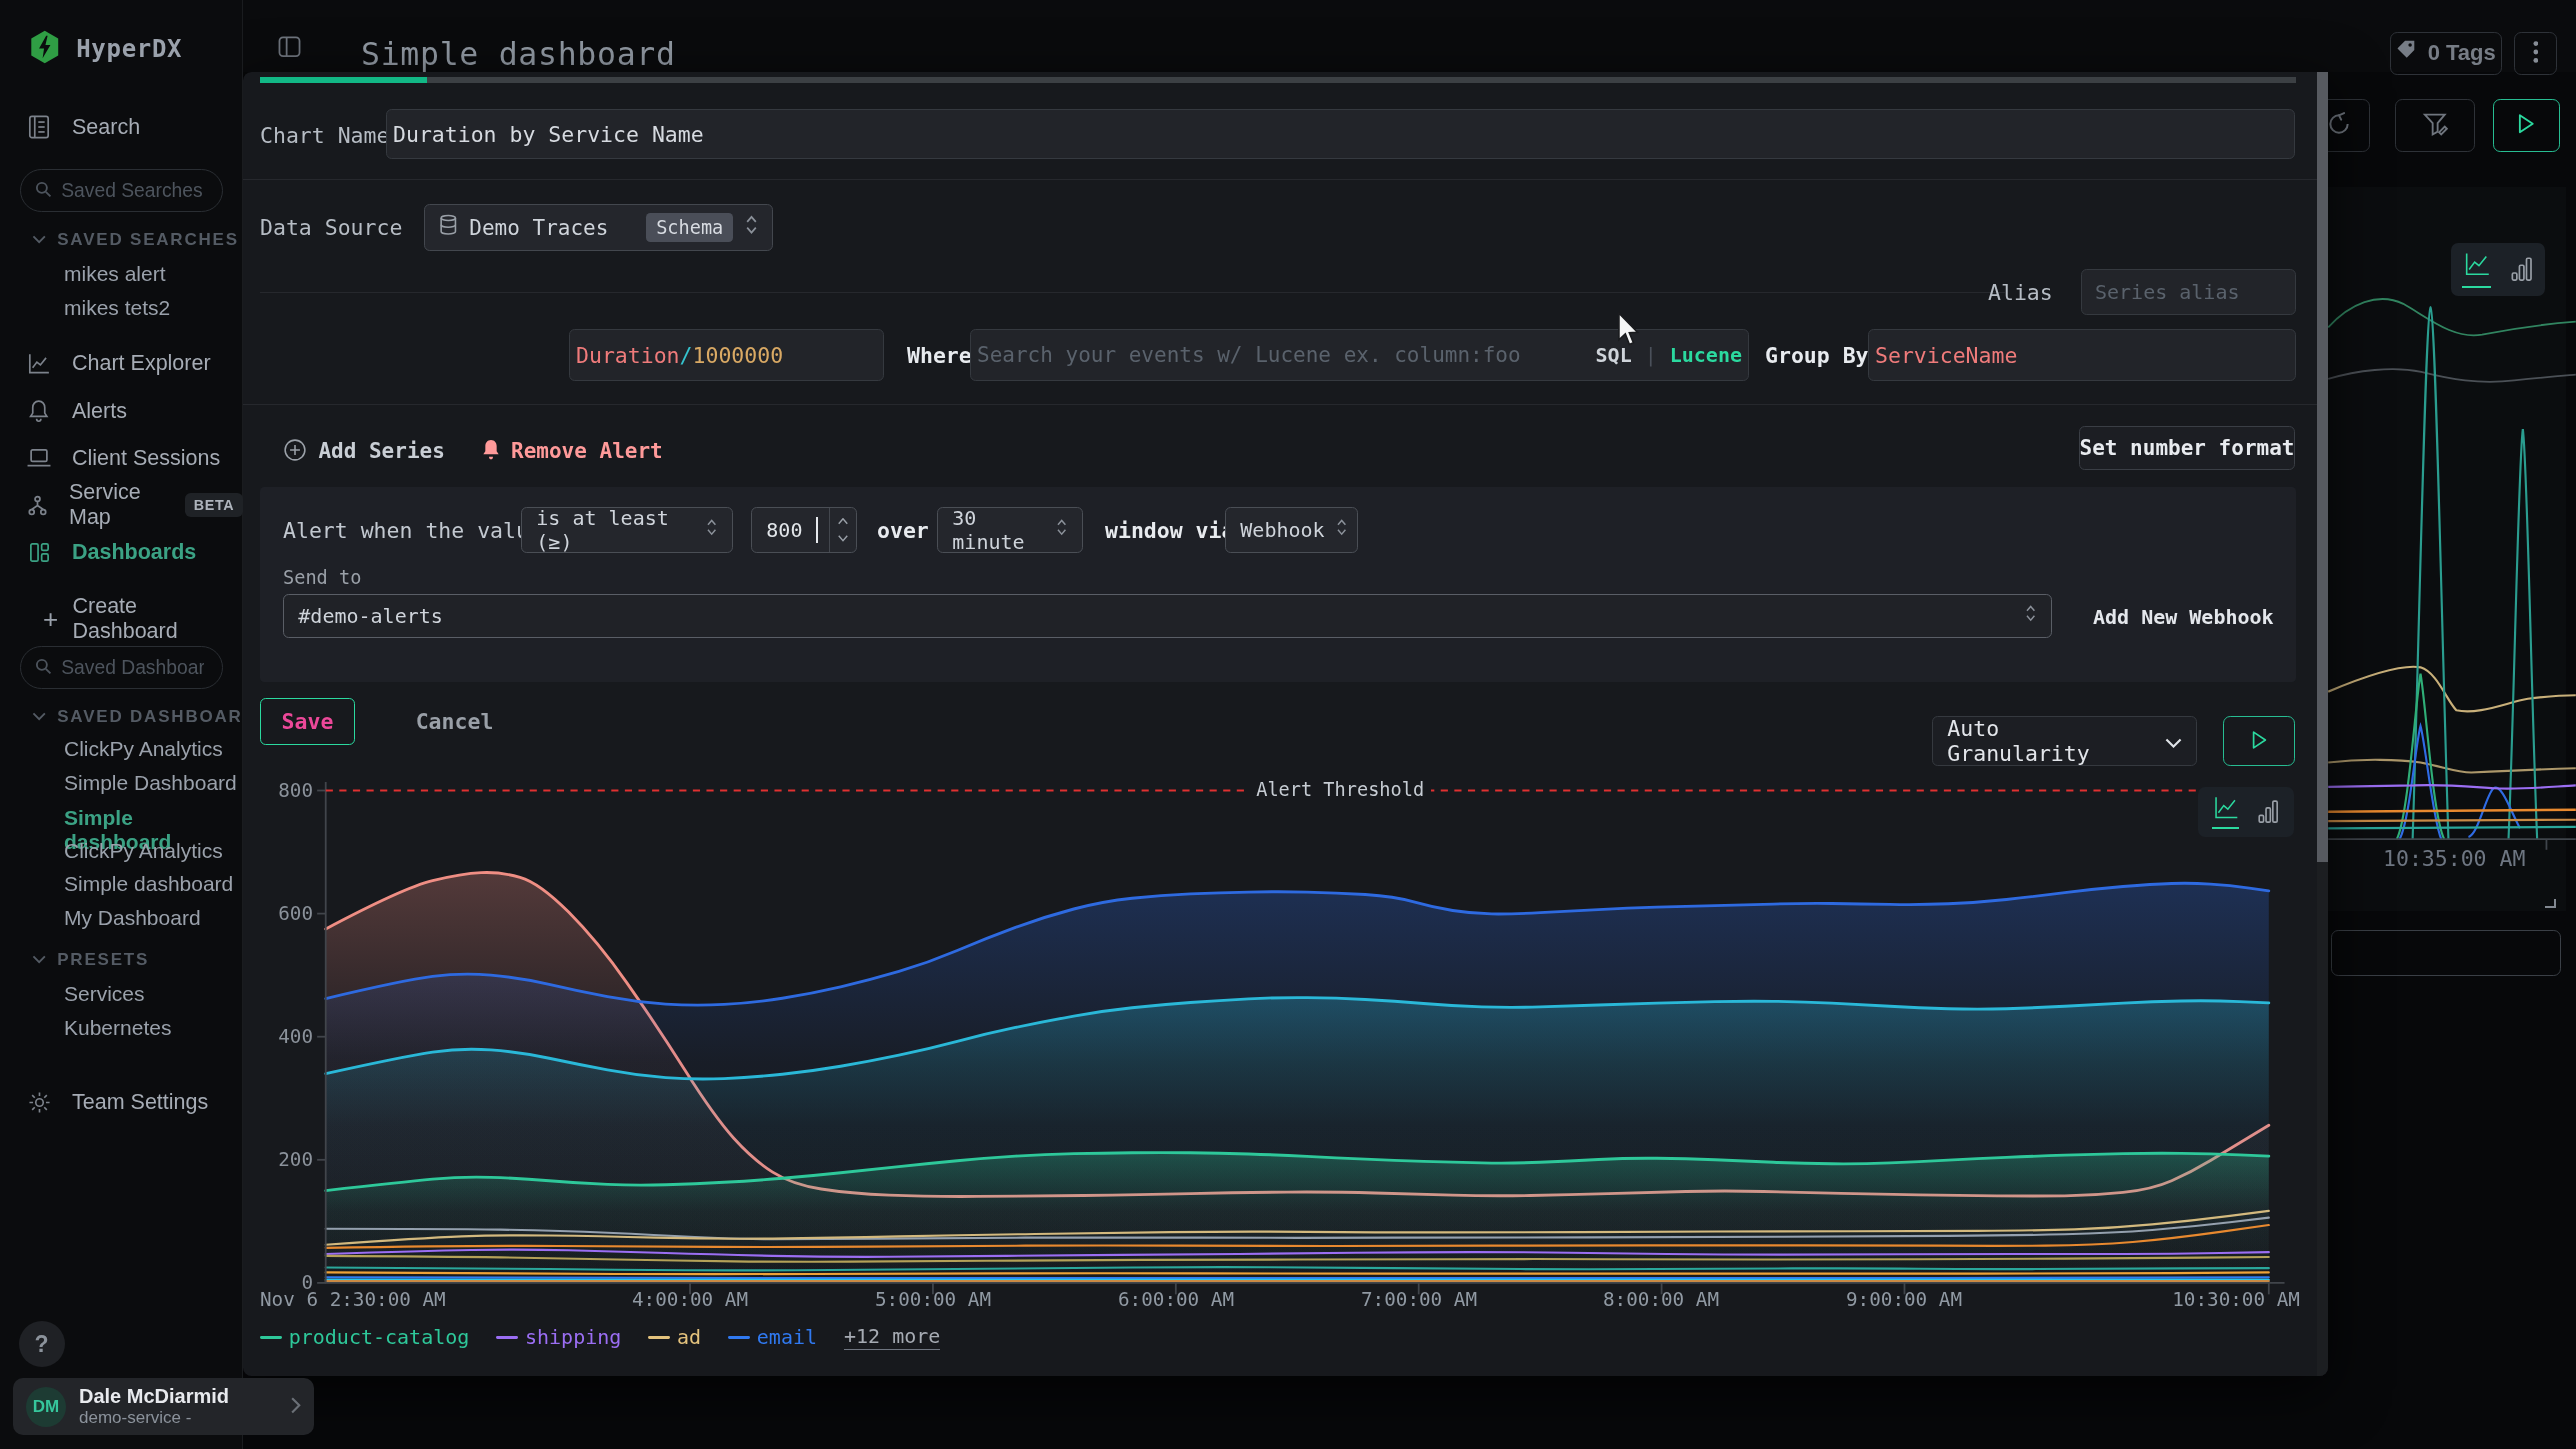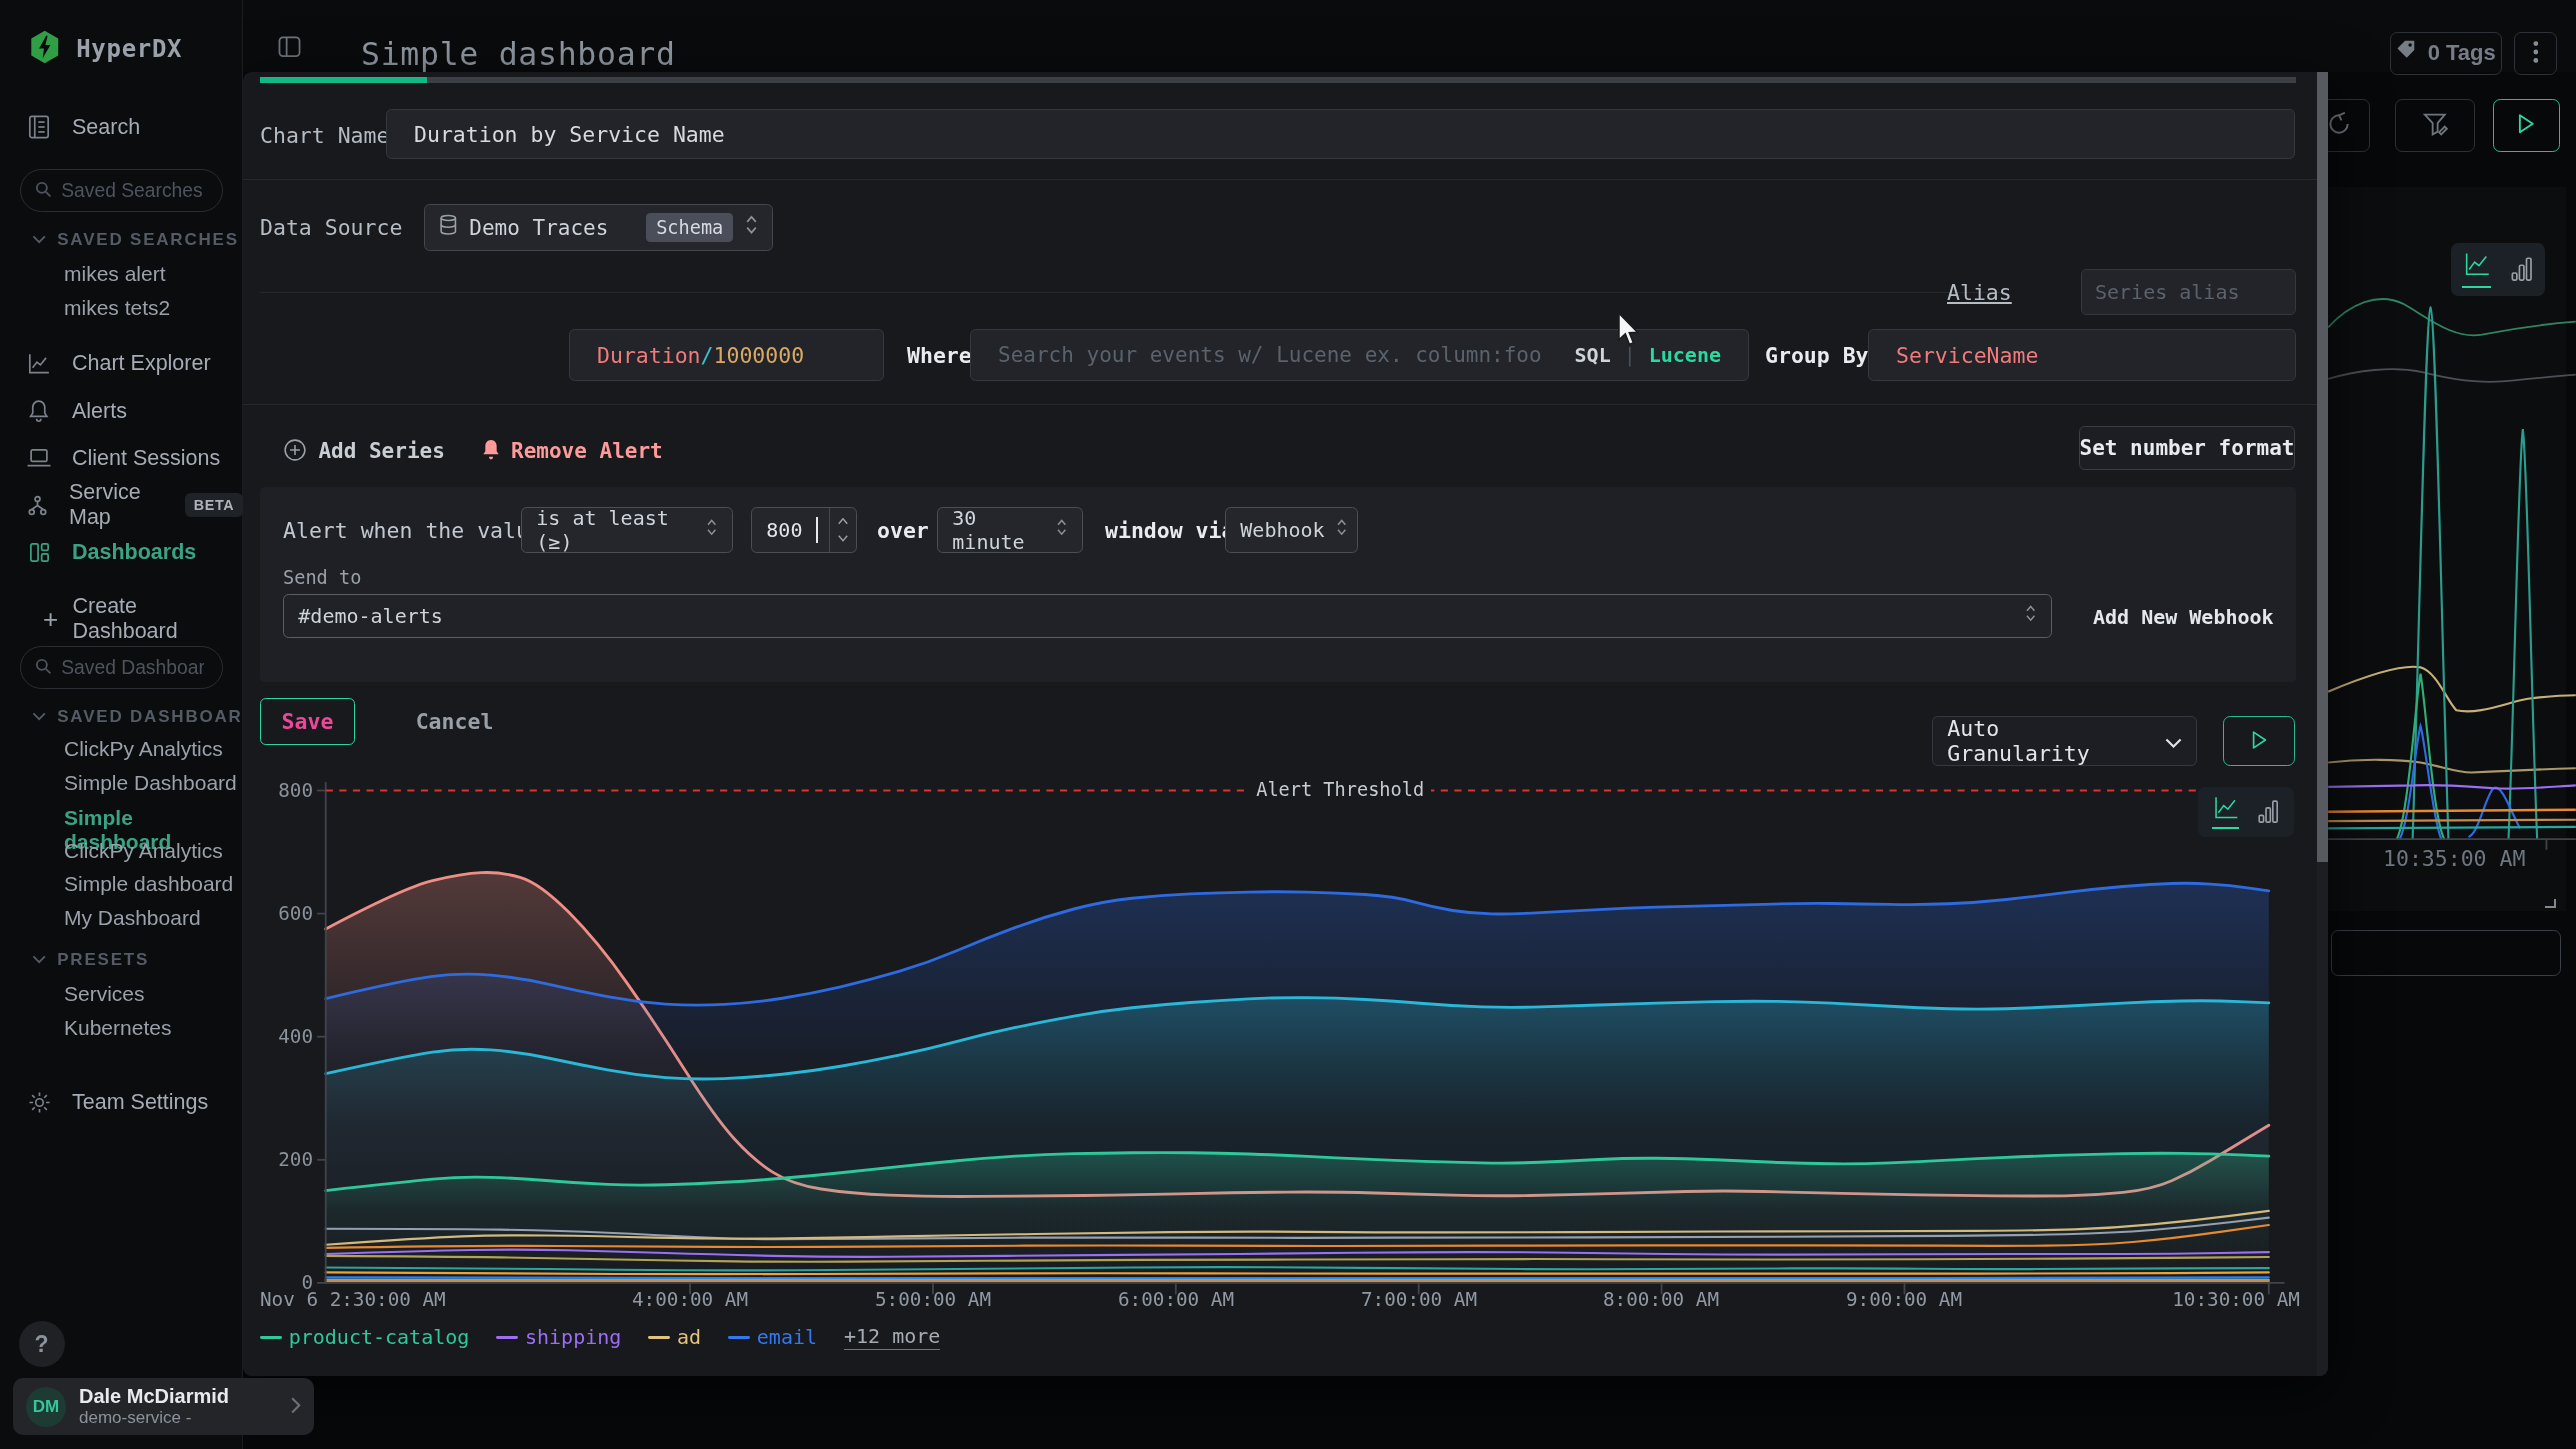--- a/index.html
+++ b/index.html
@@ -37,21 +37,21 @@
 
   
   .modal { left:243px; top:72px; width:2085px; height:1304px; background:#17191d; border-radius:8.6px; box-shadow:0 14.3px 57px rgba(0,0,0,.7); z-index:20; }
   .modal-scroll-track { left:2317px; top:72px; width:11.4px; height:1304px; background:#1c1e21; z-index:22; border-radius:0 8.6px 8.6px 0; }
   .modal-scroll-thumb { left:2317px; top:72px; width:11.4px; height:790px; background:#575a60; z-index:23; }
   .tab-track { left:260px; top:77px; width:2036px; height:5.7px; background:#3c4044; z-index:21; }
   .tab-green { left:260px; top:77px; width:167px; height:5.7px; background:#12b886; z-index:22; }
   .m { z-index:21; }
   .lbl { color:#b6bcc4; font-size:21.5px; }
   .wlbl { color:#e8ebef; font-size:21.5px; font-weight:bold; }
-  .inp { background:#222429; border:1.4px solid #35393f; border-radius:5.7px; color:#d6dae0; font-size:21.5px; display:flex; align-items:center; padding:0 27px; }
+  .inp { background:#222429; border:1.4px solid #35393f; border-radius:5.7px; color:#d6dae0; font-size:21.5px; display:flex; align-items:center; padding:0 6px; }
   .sel { background:#24262c; border:1.4px solid #43474e; border-radius:5.7px; color:#cfd4db; font-size:21px; display:flex; align-items:center; padding:0 14.3px; gap:11.4px; }
   .divider { background:#26282d; height:1.4px; }
   .placeholder { color:#5a626c; }
   input.raw { background:transparent; border:none; outline:none; color:#d6dae0; font-size:21.5px; font-family:"DejaVu Sans Mono",monospace; width:100%; }
   input.raw::placeholder { color:#5a626c; }
   .alert-panel { left:260px; top:487px; width:2036px; height:195px; background:#1e2026; border-radius:4.3px; z-index:21; }
   .caret { display:inline-block; width:2.1px; height:26px; background:#e6e9ed; margin-left:2.1px; vertical-align:middle; }
   .spin-col { margin-left:auto; width:29px; align-self:stretch; border-left:1.4px solid #43474e; display:flex; flex-direction:column; align-items:center; justify-content:space-evenly; }
   .save-btn { left:260px; top:698px; width:95px; height:47px; border:1.4px solid #2bd99f; border-radius:5.7px; color:#ec4899; font-size:21.5px; font-weight:bold; display:flex; align-items:center; justify-content:center; background:transparent; z-index:21; }
   .cancel-btn { left:390px; top:698px; width:129px; height:47px; color:#9aa0a8; font-size:21.5px; font-weight:bold; display:flex; align-items:center; justify-content:center; z-index:21; }
@@ -320,21 +320,21 @@
         </svg></span>
     <span>Demo Traces</span>
     <span style="margin-left:auto; background:#4a4e58; color:#d8dce2; font-size:18.6px; padding:4.3px 10px; border-radius:4.3px;">Schema</span>
     <span><svg width="13" height="21.5" viewBox="0 0 18 30" fill="none" stroke="#8b919a" stroke-width="2.4">
           <path d="M3 11 L9 4 L15 11"></path>
           <path d="M3 19 L9 26 L15 19"></path>
         </svg></span>
   </div>
   <div class="abs m divider" style="left:260px; top:292px; width:1745px;"></div>
 
-  <div class="abs m lbl mono" style="left:1947px; top:269px; height:46px; display:flex; align-items:center;text-decoration:underline;">Alias</div>
+  <div class="abs m lbl mono" style="left:1988px; top:269px; height:46px; display:flex; align-items:center;">Alias</div>
   <div class="abs m inp" style="left:2081px; top:269px; width:215px; height:46px; padding:0 13px;">
     <input class="raw" style="font-size: 20px;" placeholder="Series alias">
   </div>
 
   <div class="abs m inp" style="left:569px; top:329px; width:315px; height:52px; gap:0;">
     <span style="color:#ef7b7b;">Duration</span>
       <span style="color:#35c4cf;">/</span>
       <span style="color:#d9a964;">1000000</span>
   </div>
   <div class="abs m wlbl mono" style="left:907px; top:329px; height:52px; display:flex; align-items:center;">Where</div>

